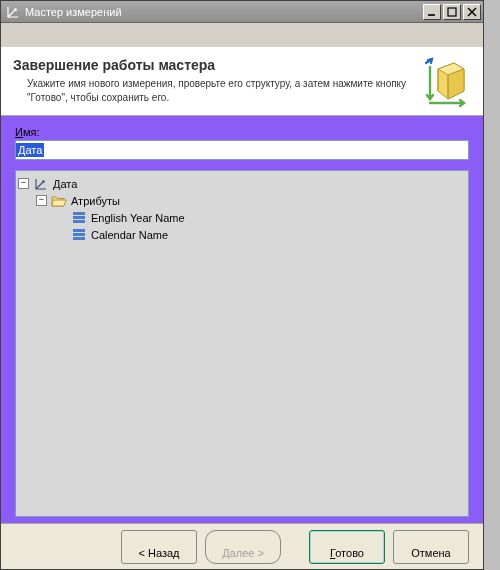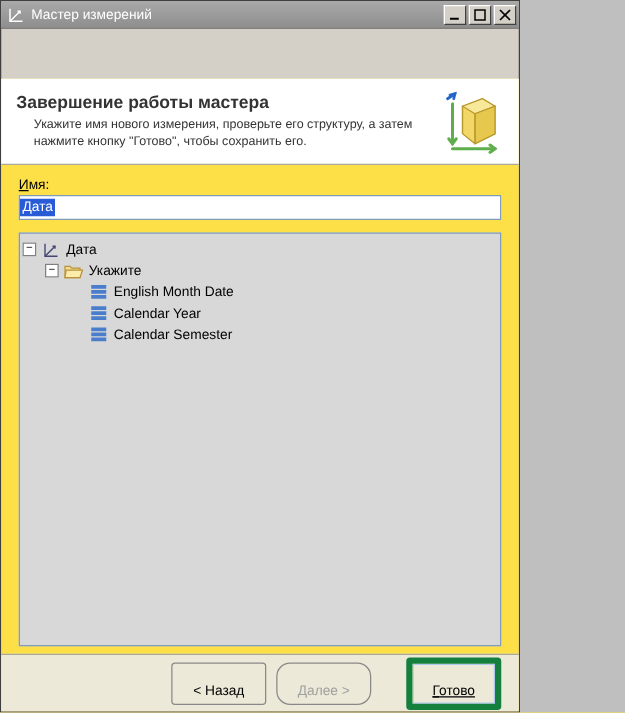--- a/index.html
+++ b/index.html
@@ -6,26 +6,27 @@
   html, body { margin: 0; padding: 0; }
   body {
     font-family: Tahoma, Arial, sans-serif;
     font-size: 11px;
     background: #bfbfbf;
     width: 500px;
     height: 570px;
     overflow: hidden;
   }
   .window {
-    width: 416px;
+    width: 484px;
     height: 570px;
     background: #d4d0c8;
     border: 1px solid #404040;
     display: flex;
     flex-direction: column;
+    gap: 24px;
   }
   .titlebar {
     height: 22px;
     background: linear-gradient(to bottom, #a9a9a9, #8e8e8e);
     display: flex;
     align-items: center;
     padding: 0 2px 0 4px;
     color: #fff;
     border-bottom: 1px solid #666;
   }
@@ -47,22 +48,21 @@
     color: #000;
     font-family: Arial;
     cursor: default;
   }
   .winbtn svg { display:block; }
 
   .content {
     flex: 1;
     display: flex;
     flex-direction: column;
-    background: #fde047;
-    margin-top: 40px;
+    background: #8b5cf6;
   }
   .header {
     background: #fff;
     display: flex;
     padding: 10px 12px 8px 12px;
     border-bottom: 1px solid #aca899;
   }
   .header .txt { flex: 1; }
   .header h1 {
     margin: 0 0 4px 0;
@@ -163,23 +163,22 @@
     height: 23px;
     background: #ece9d8;
     border: 1px solid #888;
     border-radius: 3px;
     font-size: 11px;
     font-family: inherit;
     cursor: default;
     padding: 16px 8px;
   }
   .btn.default {
-    border: 5px solid #15803d;
+    border: 1px solid #15803d;
     box-shadow: 0 0 0 1px #aecaf0 inset;
-    text-decoration: underline;
   }
   .btn:disabled { color: #a0a0a0; border-radius: 11px; }
   .bgap { width: 12px; }
 </style>
 </head>
 <body>
 
 <div class="window">
 
   <div class="titlebar">
@@ -259,61 +258,51 @@
         </div>
         <div class="node">
           <span class="indent"></span>
           <span class="expander">−</span>
           <span class="ic">
             <svg width="16" height="14" viewBox="0 0 16 14">
               <path d="M1 3 L5 3 L6.5 4.5 L13 4.5 L13 12 L1 12 Z" fill="#f5dd8a" stroke="#b8933a"></path>
               <path d="M2 6 L15 6 L13 12 L1 12 Z" fill="#fcebaa" stroke="#b8933a"></path>
             </svg>
           </span>
-          <span>Укажите</span>
+          <span>Атрибуты</span>
         </div>
         <div id="attr-list">
             <div class="node">
               <span class="indent"></span>
               <span class="indent"></span>
               <span class="indent"></span>
               <span class="attr-ic">
                 <span></span>
                 <span></span>
                 <span></span>
               </span>
-              <span>English Month Date</span>
+              <span>English Year Name</span>
             </div>
             <div class="node">
               <span class="indent"></span>
               <span class="indent"></span>
               <span class="indent"></span>
               <span class="attr-ic">
                 <span></span>
                 <span></span>
                 <span></span>
               </span>
-              <span>Calendar Year</span>
-            </div>
-            <div class="node">
-              <span class="indent"></span>
-              <span class="indent"></span>
-              <span class="indent"></span>
-              <span class="attr-ic">
-                <span></span>
-                <span></span>
-                <span></span>
-              </span>
-              <span>Calendar Semester</span>
+              <span>Calendar Name</span>
             </div>
           </div>
       </div>
     </div>
 
     <div class="footer">
       <button class="btn">&lt; Назад</button>
       <button class="btn" disabled="">Далее &gt;</button>
       <span class="bgap"></span>
       <button class="btn default"><span style="text-decoration:underline">Г</span>отово</button>
+      <button class="btn">Отмена</button>
     </div>
 
   </div>
 </div>
 
 </body></html>

